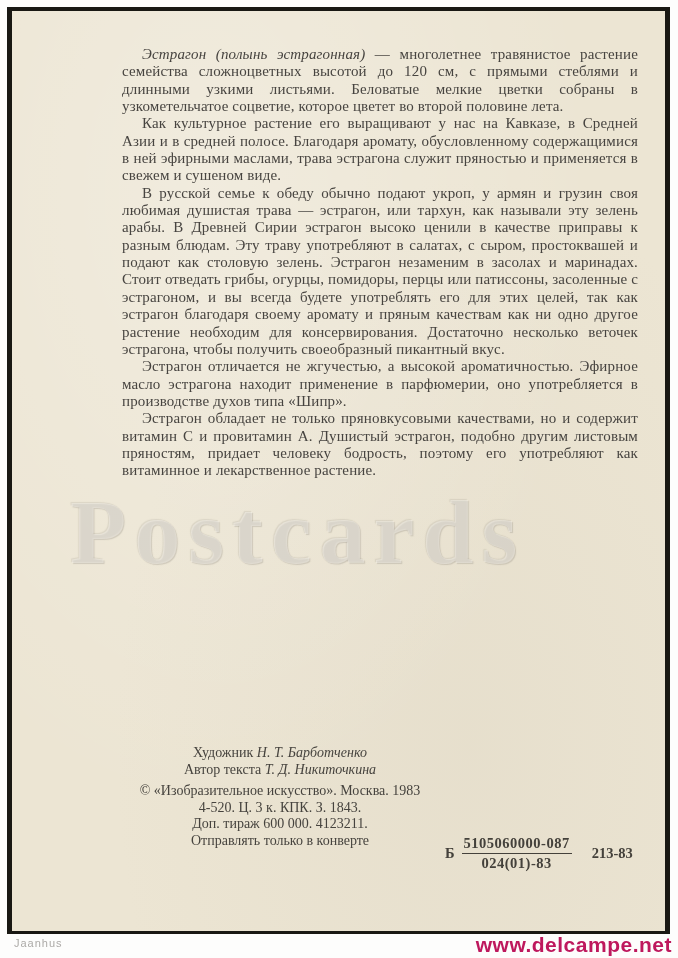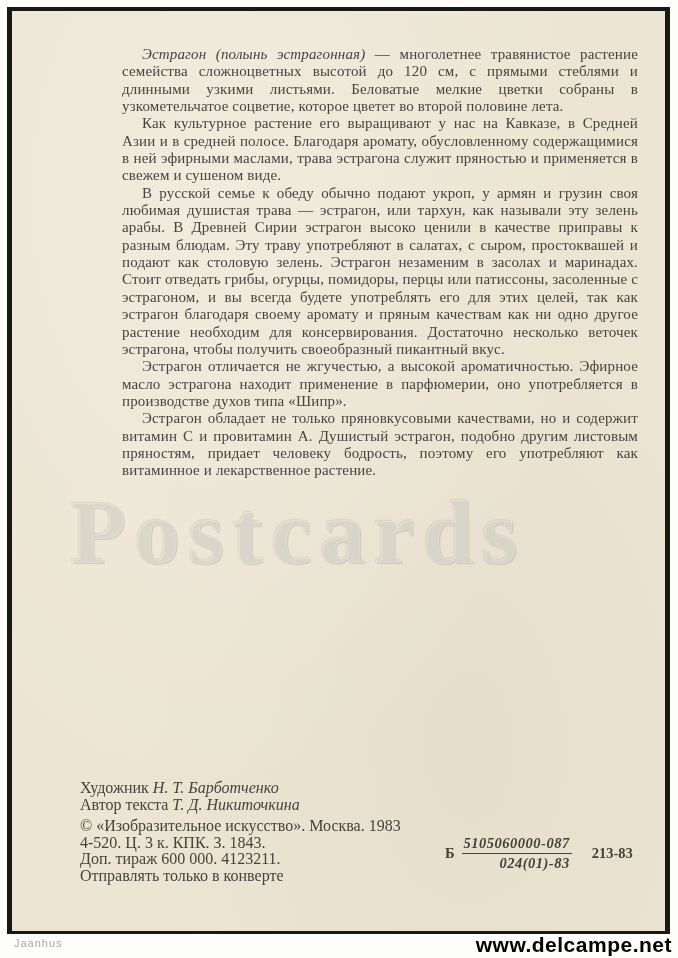--- a/index.html
+++ b/index.html
@@ -51,41 +51,42 @@
     font-family: Liberation Serif, serif;
     font-size: 92px; font-weight: bold;
     letter-spacing: 8px;
     color: rgba(250,248,242,0.42);
     text-shadow: 1px 1px 1px rgba(140,134,122,0.30), -1px -1px 1px rgba(140,134,122,0.18);
     pointer-events: none;
   }
 
   .credits {
     position: absolute;
-    left: 68px; top: 769px;
+    left: 68px; top: 734px;
     color: #46433e;
-    font-size: 16px;
+    font-size: 14px;
     line-height: 16.5px;
     width: 400px;
+    text-align: center;
   }
   .credits .line { white-space: nowrap; }
   .credits .name { font-style: italic; }
   .credits .gap { height: 5px; }
 
   .catalog {
     position: absolute;
     left: 433px; top: 824px;
     display: flex;
     align-items: center;
     color: #44413b;
     font-weight: bold;
     font-size: 14.5px;
   }
   .catalog .prefix { margin-right: 7px; }
-  .catalog .fraction { display: inline-block; text-align: right; font-style: italic; }
+  .catalog .fraction { display: inline-block; text-align: center; }
   .catalog .num {
     display: block;
     padding: 0 2px 1px 2px;
     border-bottom: 1.5px solid #44413b;
     letter-spacing: 0.5px;
   }
   .catalog .den { display: block; padding: 1px 2px 0 2px; letter-spacing: 0.5px; }
   .catalog .suffix { margin-left: 20px; }
 
   .seller-mark {
@@ -96,21 +97,21 @@
     letter-spacing: 1px;
     color: #acaaa7;
   }
   .site-mark {
     position: absolute;
     right: 6px; top: 933px;
     font-family: "Liberation Sans", sans-serif;
     font-size: 21px;
     font-weight: 600;
     letter-spacing: 0.5px;
-    color: #000000;
+    color: #be185d;
   }
 </style>
 </head>
 <body>
 
 <div class="postcard">
   <div class="inner">
 
     <div class="watermark-postcards">Postcards</div>
 

